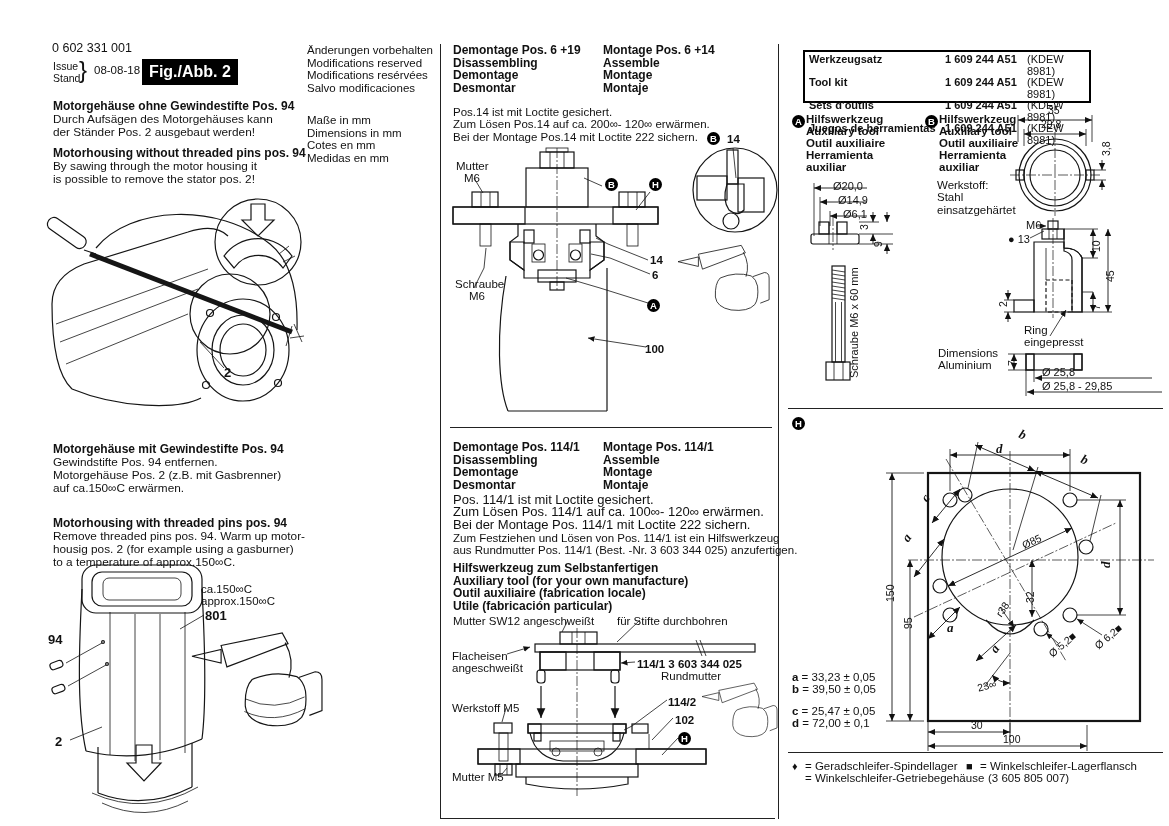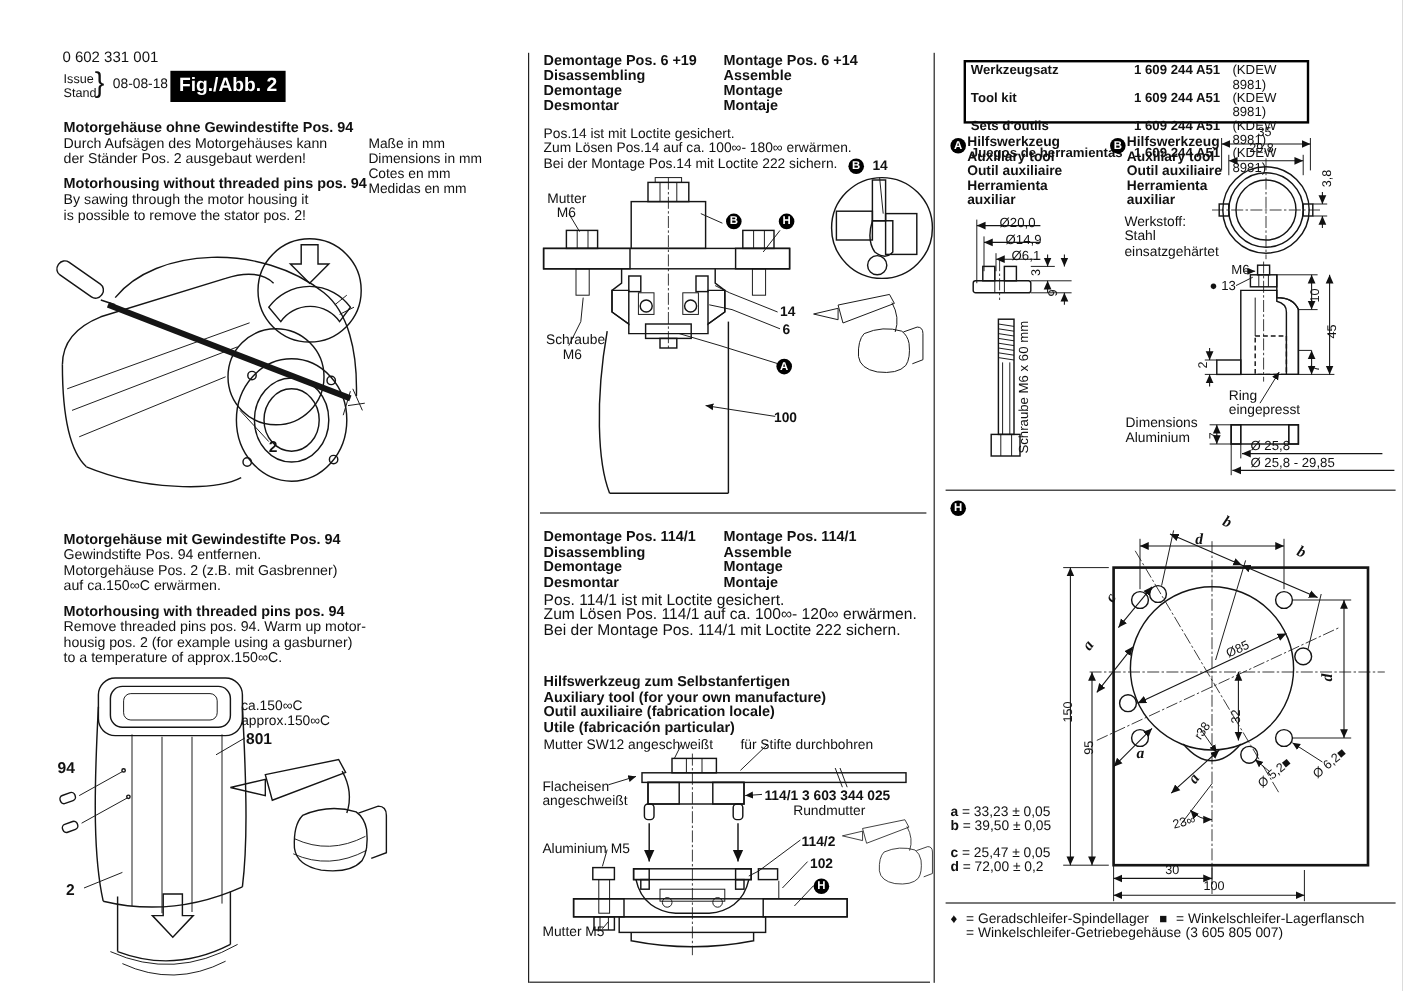--- a/index.html
+++ b/index.html
@@ -110,21 +110,21 @@
       <line x1="162" y1="150" x2="186" y2="176" class="thin"></line>
     </g>
   </svg>
   <span class="t b f13" style="left:224px;top:367px">2</span>
 
   <div class="blk" style="left:53px;top:443px">
     <div class="bt">Motorgehäuse mit Gewindestifte Pos. 94</div>
     <div>Gewindstifte Pos. 94 entfernen.</div>
     <div>Motorgehäuse Pos. 2 (z.B. mit Gasbrenner)</div>
     <div>auf ca.150∞C erwärmen.</div>
-    <div class="bt" style="margin-top:8px">Motorhousing with threaded pins pos. 94</div>
+    <div class="bt" style="margin-top:22px">Motorhousing with threaded pins pos. 94</div>
     <div>Remove threaded pins pos. 94. Warm up motor-</div>
     <div>housig pos. 2 (for example using a gasburner)</div>
     <div>to a temperature of approx.150∞C.</div>
   </div>
 
   <svg class="dwg" style="left:40px;top:555px" width="290" height="262" viewBox="0 0 290 262">
     <g class="ln">
       <rect x="42" y="10" width="120" height="48" rx="14"></rect>
       <rect x="52" y="17" width="100" height="34" rx="10"></rect>
       <rect x="63" y="23" width="78" height="22" rx="6" class="thin"></rect>
@@ -161,20 +161,26 @@
         <path d="M110,48 L127,42 Q134,42 134,50 L134,82 L121,87"></path>
       </g>
     </g>
   </svg>
   <span class="t b f13" style="left:48px;top:634px">94</span>
   <span class="t" style="left:201px;top:583px">ca.150∞C</span>
   <span class="t" style="left:201px;top:595px">approx.150∞C</span>
   <span class="t b f13" style="left:205px;top:610px">801</span>
   <span class="t b f13" style="left:55px;top:736px">2</span>
 
+  <div class="blk" style="left:307px;top:44px;font-size:11.5px;line-height:12.5px">
+    <div>Änderungen vorbehalten</div>
+    <div>Modifications reserved</div>
+    <div>Modifications resérvées</div>
+    <div>Salvo modificaciones</div>
+  </div>
   <div class="blk" style="left:307px;top:114px;font-size:11.5px;line-height:12.5px">
     <div>Maße in mm</div>
     <div>Dimensions in mm</div>
     <div>Cotes en mm</div>
     <div>Medidas en mm</div>
   </div>
 
   <div class="hd" style="left:453px;top:44px">
     <div>Demontage Pos. 6 +19</div>
     <div>Disassembling</div>
@@ -182,21 +188,21 @@
     <div>Desmontar</div>
   </div>
   <div class="hd" style="left:603px;top:44px">
     <div>Montage Pos. 6 +14</div>
     <div>Assemble</div>
     <div>Montage</div>
     <div>Montaje</div>
   </div>
   <div class="blk" style="left:453px;top:106px;font-size:11.5px;line-height:12.3px">
     <div>Pos.14 ist mit Loctite gesichert.</div>
-    <div>Zum Lösen Pos.14 auf ca. 100∞- 180∞ erwärmen.</div>
+    <div>Zum Lösen Pos.14 auf ca. 200∞- 120∞ erwärmen.</div>
     <div>Bei der Montage Pos.14 mit Loctite 222 sichern.</div>
   </div>
 
   <svg class="dwg" style="left:450px;top:148px" width="325" height="285" viewBox="0 0 325 285">
     <g class="ln">
       <line x1="107" y1="0" x2="107" y2="143" class="cl"></line>
       <rect x="3" y="59" width="205" height="17"></rect>
       <rect x="3" y="59" width="72" height="17" fill="url(#hp)"></rect>
       <rect x="163" y="59" width="45" height="17" fill="url(#hp)"></rect>
       <rect x="22" y="44" width="26" height="15"></rect>
@@ -273,20 +279,24 @@
     <div>Montage Pos. 114/1</div>
     <div>Assemble</div>
     <div>Montage</div>
     <div>Montaje</div>
   </div>
   <div class="blk" style="left:453px;top:494px;font-size:13px;line-height:12.3px">
     <div>Pos. 114/1 ist mit Loctite gesichert.</div>
     <div>Zum Lösen Pos. 114/1 auf ca. 100∞- 120∞ erwärmen.</div>
     <div>Bei der Montage Pos. 114/1 mit Loctite 222 sichern.</div>
   </div>
+  <div class="blk" style="left:453px;top:532px;font-size:11.5px;line-height:12.3px">
+    <div>Zum Festziehen und Lösen von Pos. 114/1 ist ein Hilfswerkzeug</div>
+    <div>aus Rundmutter Pos. 114/1 (Best. -Nr. 3 603 344 025) anzufertigen.</div>
+  </div>
   <div class="hd" style="left:453px;top:562px">
     <div>Hilfswerkzeug zum Selbstanfertigen</div>
     <div>Auxiliary tool (for your own manufacture)</div>
     <div>Outil auxiliaire (fabrication locale)</div>
     <div>Utile (fabricación particular)</div>
   </div>
   <span class="t" style="left:453px;top:615px">Mutter SW12 angeschweißt</span>
   <span class="t" style="left:617px;top:615px">für Stifte durchbohren</span>
 
   <svg class="dwg" style="left:450px;top:628px" width="325" height="175" viewBox="0 0 325 175">
@@ -341,21 +351,21 @@
         <path d="M96,12 Q106,30 100,48"></path>
         <path d="M62,50 Q54,58 55,78 Q57,93 78,97 Q103,100 113,89 Q119,80 117,62 Q115,52 108,47 Q85,40 62,50 Z"></path>
         <path d="M110,48 L127,42 Q134,42 134,50 L134,82 L121,87"></path>
       </g>
     </g>
   </svg>
   <span class="t" style="left:452px;top:650px">Flacheisen</span>
   <span class="t" style="left:452px;top:662px">angeschweißt</span>
   <span class="t b" style="left:637px;top:658px">114/1 3 603 344 025</span>
   <span class="t" style="left:661px;top:670px">Rundmutter</span>
-  <span class="t" style="left:452px;top:702px">Aluminium M5</span>
+  <span class="t" style="left:452px;top:702px">Werkstoff M5</span>
   <span class="t b" style="left:668px;top:696px">114/2</span>
   <span class="t b" style="left:675px;top:714px">102</span>
   <span class="badge" style="left:678px;top:732px">H</span>
   <span class="t" style="left:452px;top:771px">Mutter M5</span>
 
   <div class="kit">
     <div class="row">
       <span class="lab">Werkzeugsatz</span>
       <span class="num">1 609 244 A51</span>
       <span>(KDEW 8981)</span>
@@ -608,21 +618,21 @@
   <div class="t" style="left:792px;top:671px">
     <span class="b">a</span>&nbsp;<span>= 33,23 ± 0,05</span>
   </div>
   <div class="t" style="left:792px;top:683px">
     <span class="b">b</span>&nbsp;<span>= 39,50 ± 0,05</span>
   </div>
   <div class="t" style="left:792px;top:705px">
     <span class="b">c</span>&nbsp;<span>= 25,47 ± 0,05</span>
   </div>
   <div class="t" style="left:792px;top:717px">
-    <span class="b">d</span>&nbsp;<span>= 72,00 ± 0,2</span>
+    <span class="b">d</span>&nbsp;<span>= 72,00 ± 0,1</span>
   </div>
 
   <span class="t f11" style="left:792px;top:760px">♦</span>
   <span class="t" style="left:805px;top:760px">= Geradschleifer-Spindellager</span>
   <span class="t" style="left:805px;top:772px">= Winkelschleifer-Getriebegehäuse</span>
   <span class="t f11" style="left:966px;top:760px">■</span>
   <span class="t" style="left:980px;top:760px">= Winkelschleifer-Lagerflansch</span>
   <span class="t" style="left:988px;top:772px">(3 605 805 007)</span>
 
 </div>

